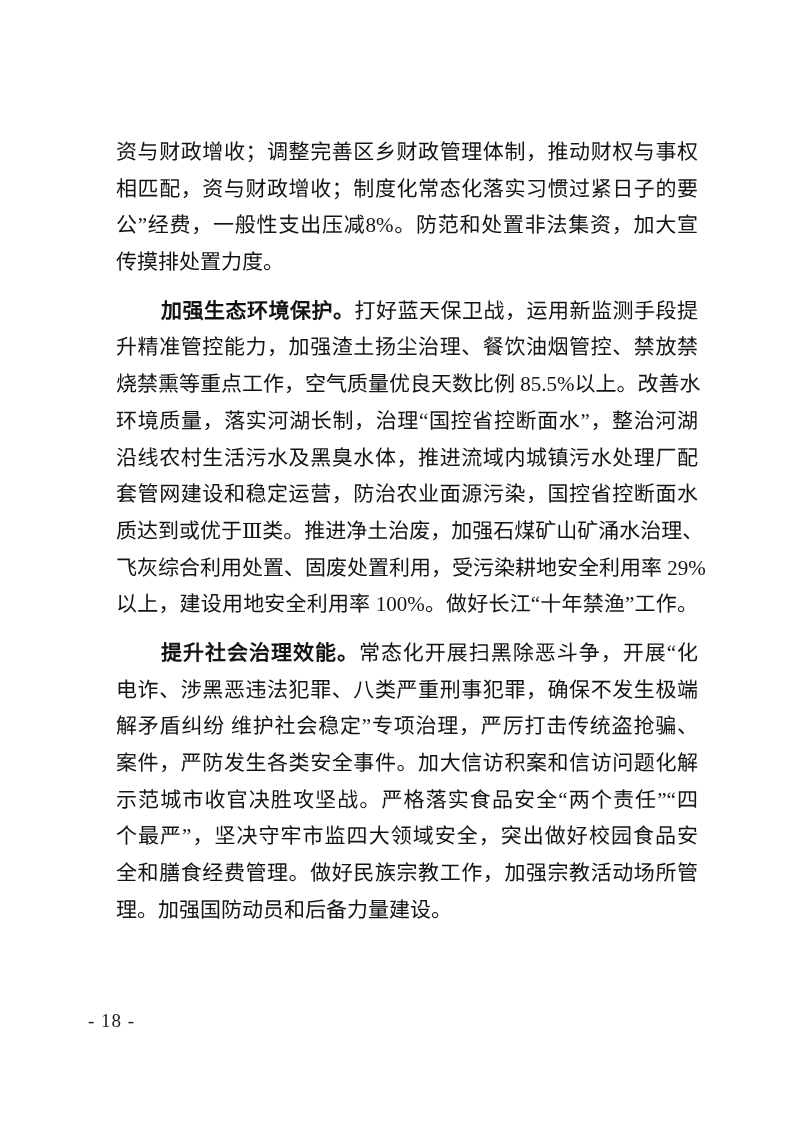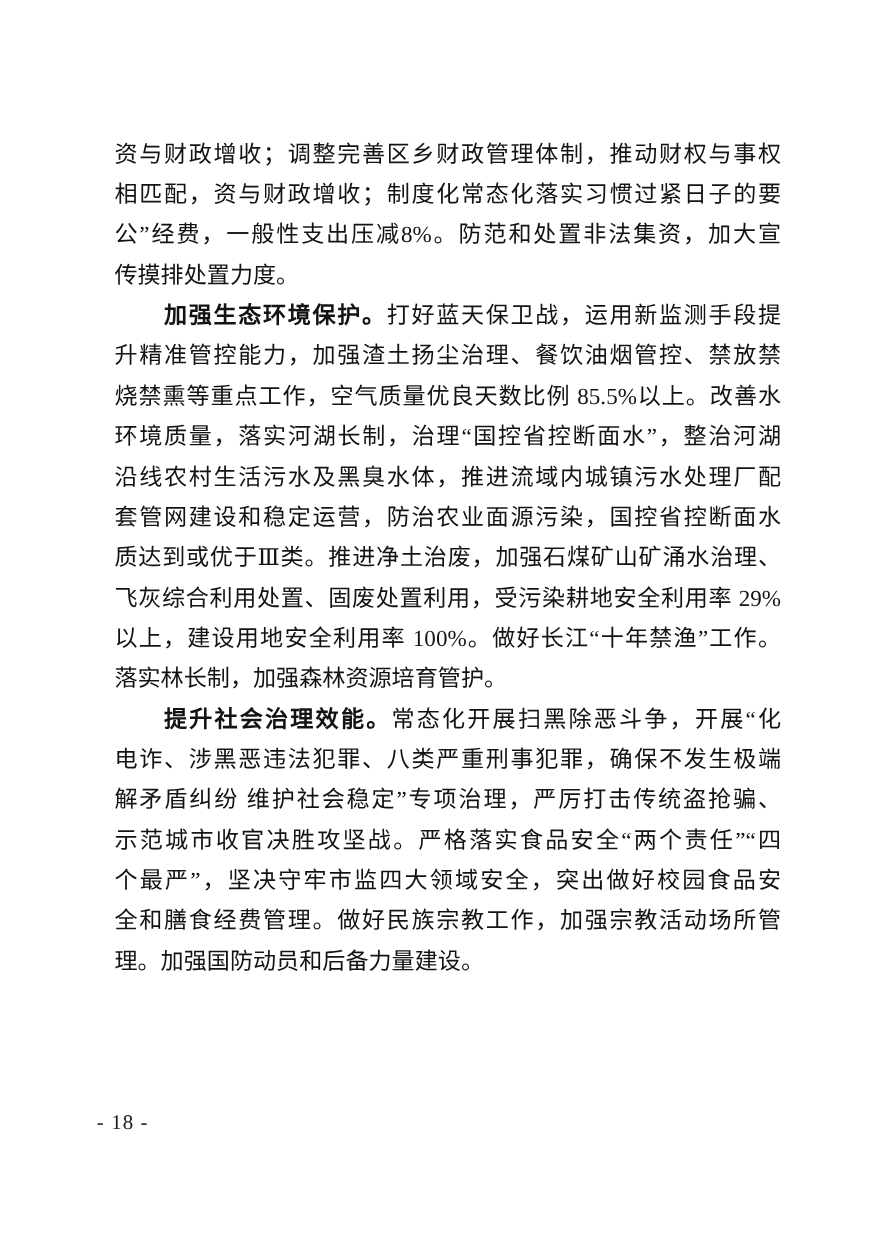--- a/index.html
+++ b/index.html
@@ -16,21 +16,21 @@
     font-family: "Liberation Serif", "DejaVu Serif", serif;
     color: #131313;
   }
   .text-block {
     position: absolute;
     left: 104px;
     top: 122px;
     width: 606px;
   }
   .para {
-    margin: 0;
+    margin: 12px;
     padding: 0;
   }
   .line {
     height: 36.7px;
     line-height: 36.7px;
     font-size: 21px;
     text-align: justify;
     text-align-last: justify;
     word-break: keep-all;
     white-space: nowrap;
@@ -72,27 +72,27 @@
     <div class="para">
       <div class="line indent"><span class="lead">加强生态环境保护。</span><span>打好蓝天保卫战，运用新监测手段提</span></div>
       <div class="line">升精准管控能力，加强渣土扬尘治理、餐饮油烟管控、禁放禁</div>
       <div class="line">烧禁熏等重点工作，空气质量优良天数比例 85.5%以上。改善水</div>
       <div class="line">环境质量，落实河湖长制，治理“国控省控断面水”，整治河湖</div>
       <div class="line">沿线农村生活污水及黑臭水体，推进流域内城镇污水处理厂配</div>
       <div class="line">套管网建设和稳定运营，防治农业面源污染，国控省控断面水</div>
       <div class="line">质达到或优于Ⅲ类。推进净土治废，加强石煤矿山矿涌水治理、</div>
       <div class="line">飞灰综合利用处置、固废处置利用，受污染耕地安全利用率 29%</div>
       <div class="line">以上，建设用地安全利用率 100%。做好长江“十年禁渔”工作。</div>
-      <div class="line end">落实林长制，加强森林资源培育管护。</div>
     </div>
 
     <div class="para">
       <div class="line indent"><span class="lead">提升社会治理效能。</span><span>常态化开展扫黑除恶斗争，开展“化</span></div>
       <div class="line">电诈、涉黑恶违法犯罪、八类严重刑事犯罪，确保不发生极端</div>
       <div class="line">解矛盾纠纷 维护社会稳定”专项治理，严厉打击传统盗抢骗、</div>
+      <div class="line">案件，严防发生各类安全事件。加大信访积案和信访问题化解</div>
       <div class="line">示范城市收官决胜攻坚战。严格落实食品安全“两个责任”“四</div>
       <div class="line">个最严”，坚决守牢市监四大领域安全，突出做好校园食品安</div>
       <div class="line">全和膳食经费管理。做好民族宗教工作，加强宗教活动场所管</div>
       <div class="line end">理。加强国防动员和后备力量建设。</div>
     </div>
 
   </div>
 
   <div class="footer-pagenum">- 18 -</div>
 

